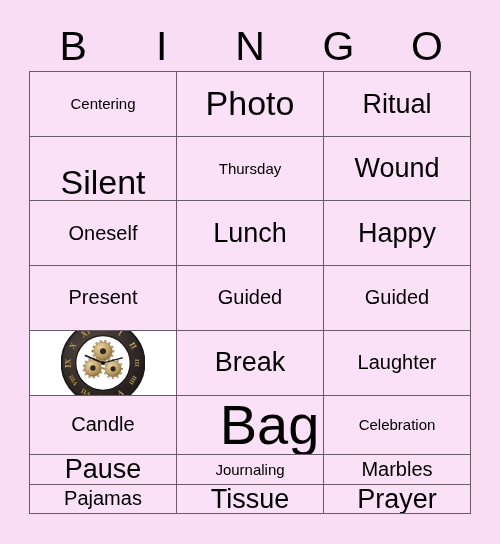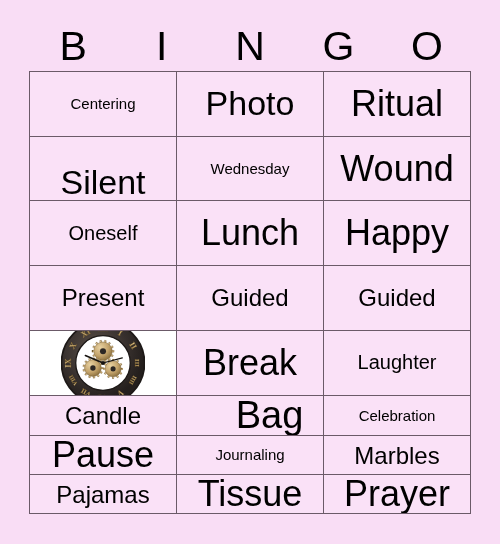--- a/index.html
+++ b/index.html
@@ -72,24 +72,24 @@
     text-align: center;
     color: #000000;
     line-height: 1.05;
     padding: 0 2px;
     box-sizing: border-box;
     white-space: nowrap;
   }
   
   .fs-xs { font-size: 15px; }
   .fs-s  { font-size: 20px; }
-  .fs-m  { font-size: 24px; }
-  .fs-l  { font-size: 36px; }
+  .fs-m  { font-size: 20px; }
+  .fs-l  { font-size: 27px; }
   .fs-xl { font-size: 34px; }
-  .fs-xxl{ font-size: 38px; margin-left: 39px; }
+  .fs-xxl{ font-size: 56px; margin-left: 39px; }
 
   .cell.align-top { align-items: flex-end; }
   .cell.align-top .cell-text { padding-top: 2px; }
 
   
   .cell.free {
     background: #ffffff;
     padding: 0;
   }
   .clock-wrap {
@@ -126,21 +126,21 @@
       <div class="cell">
         <span class="cell-text fs-xl">Photo</span>
       </div>
       <div class="cell">
         <span class="cell-text fs-l">Ritual</span>
       </div>
       <div class="cell align-top">
         <span class="cell-text fs-xl">Silent</span>
       </div>
       <div class="cell">
-        <span class="cell-text fs-xs">Wednesday</span>
+        <span class="cell-text fs-xs">Thursday</span>
       </div>
       <div class="cell">
         <span class="cell-text fs-l">Wound</span>
       </div>
       <div class="cell">
         <span class="cell-text fs-s">Oneself</span>
       </div>
       <div class="cell">
         <span class="cell-text fs-l">Lunch</span>
       </div>

